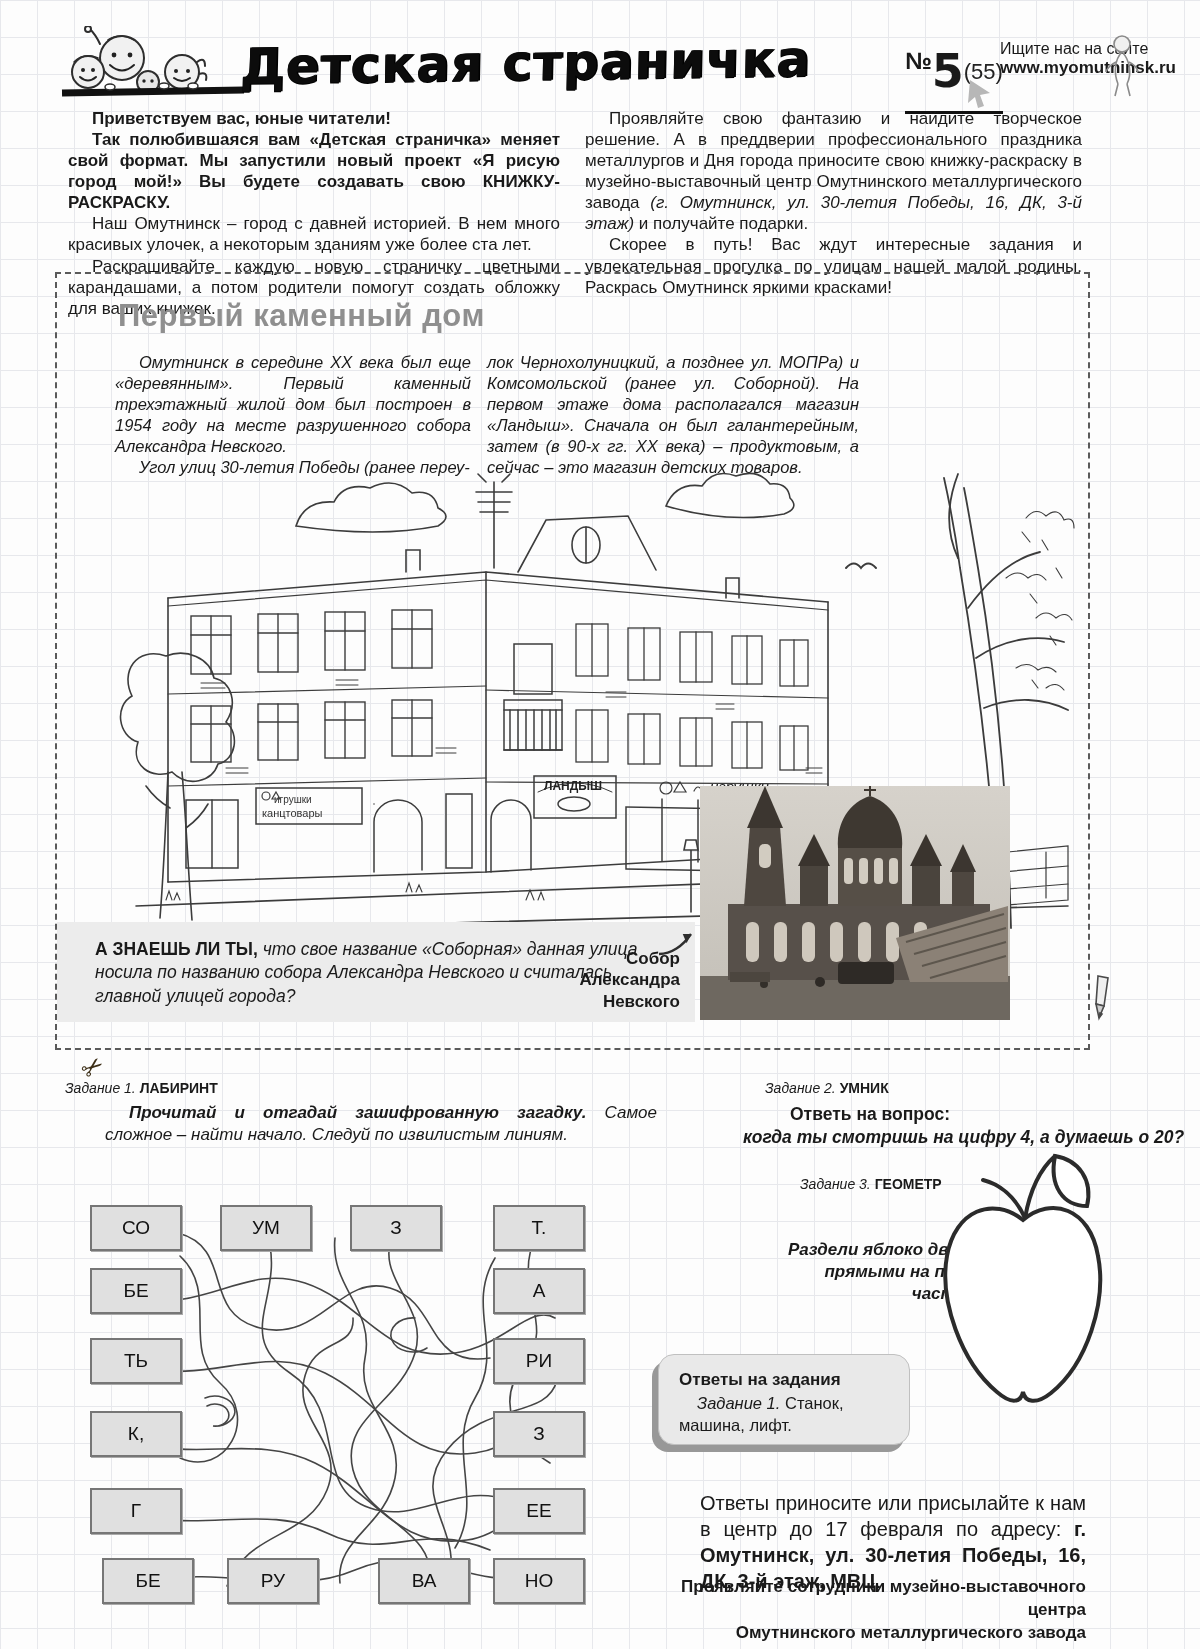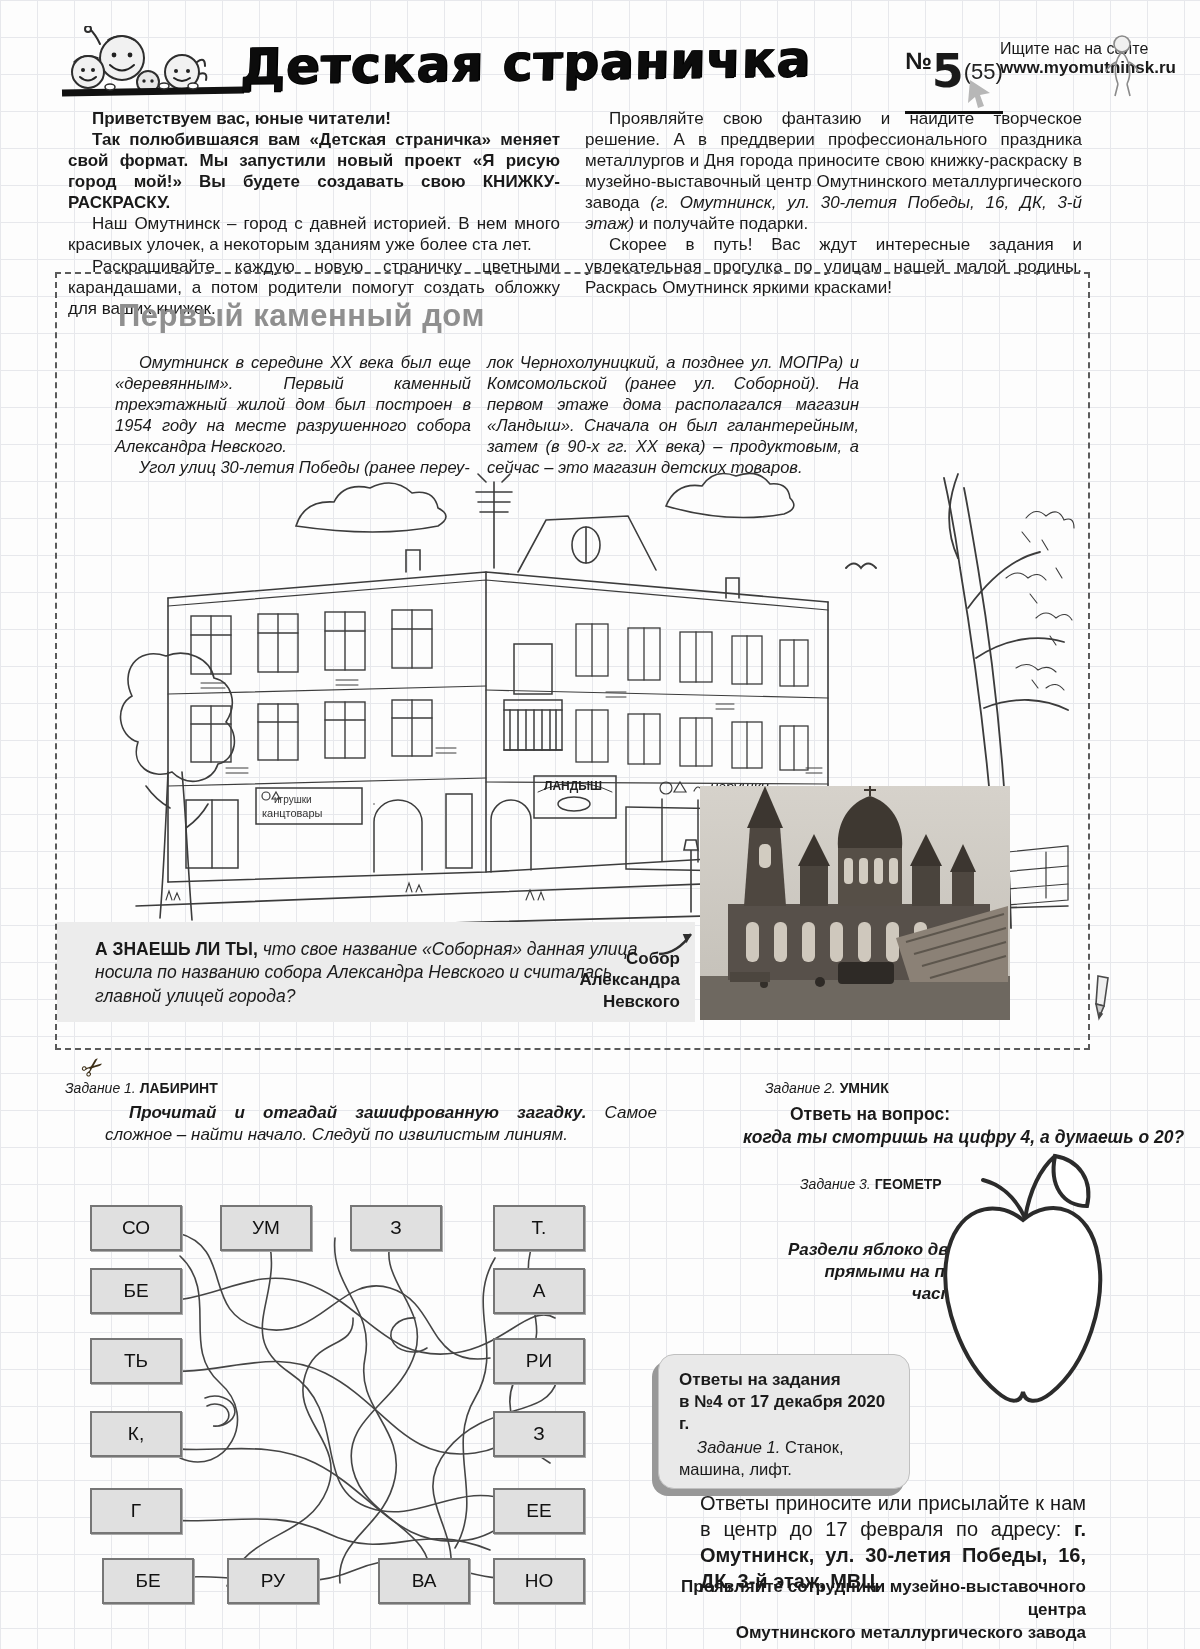--- a/index.html
+++ b/index.html
@@ -445,21 +445,20 @@
         <path d="M90,70 C95,42 104,22 120,8"></path>
         <path d="M120,8 C144,12 158,32 152,58 C128,58 114,38 120,8 z" fill="#fff"></path>
         <path d="M90,70 C80,48 64,36 48,32"></path>
         <path d="M88,72 C58,48 20,62 12,108 C4,152 26,214 62,244 C77,257 86,254 88,244 C90,254 101,257 116,245 C152,216 172,154 163,108 C155,60 116,48 88,72 z" fill="#fff"></path>
       </g>
     </svg>
   </div>
 
   <div class="abs answers-box" style="left:658px;top:1354px;width:216px;">
     <p class="t">Ответы на задания</p>
-    <p class="t">в №4 от 17 декабря 2020 г.</p>
     <p class="item"><span class="i">Задание 1.</span><span> Станок, машина, лифт.</span></p>
   </div>
 
   <div class="abs footer-note" style="left:700px;top:1490px;width:386px;">
     <span>Ответы приносите или присылайте к нам в центр до 17 февраля по адресу: </span><span class="b">г. Омутнинск, ул. 30-летия Победы, 16, ДК, 3-й этаж, МВЦ</span><span>.</span>
   </div>
   <div class="abs credits" style="left:636px;top:1576px;width:450px;">
     <div>Проявляйте сотрудники музейно-выставочного центра</div>
     <div>Омутнинского металлургического завода</div>
   </div>

